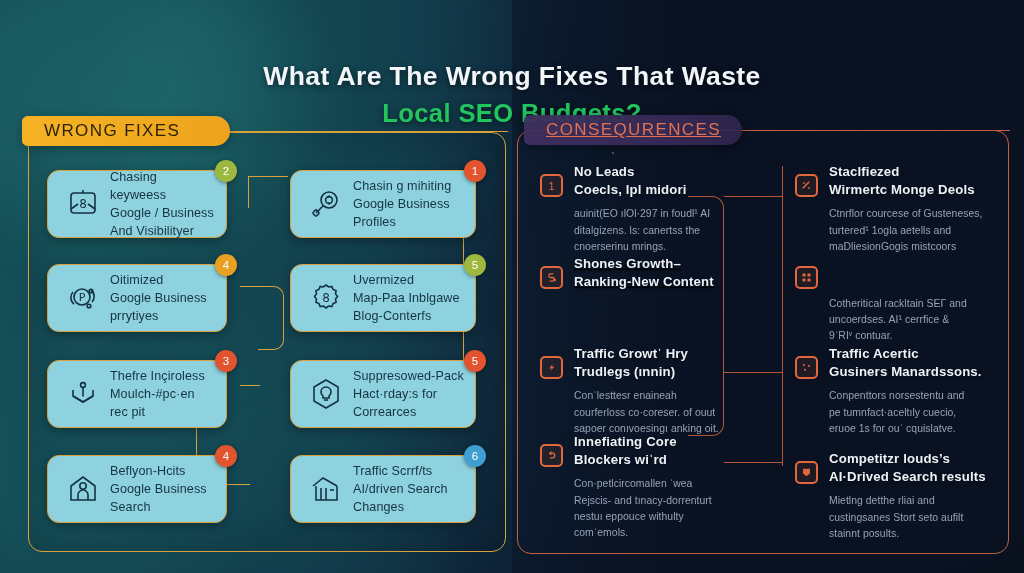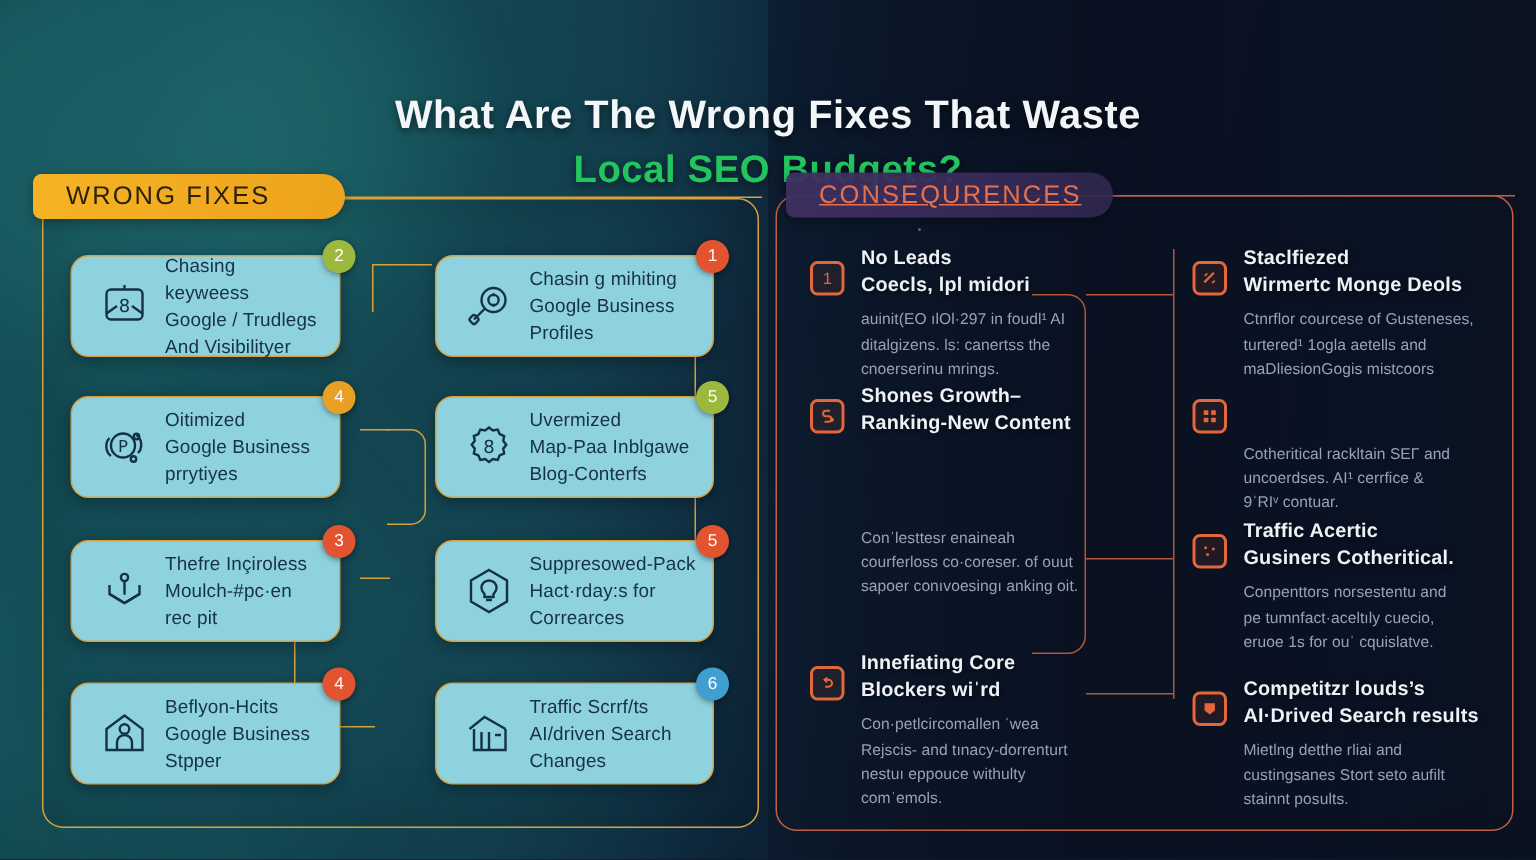--- a/index.html
+++ b/index.html
@@ -226,21 +226,21 @@
       <div class="card-icon">
         <svg width="34" height="34" viewBox="0 0 34 34" fill="none" stroke="currentColor" stroke-width="1.6">
           <path d="M17 3v3"></path>
             <rect x="5" y="6" width="24" height="20" rx="3"></rect>
           <path d="M5 22l7-5M29 22l-7-5"></path>
           <text x="17" y="21" font-size="12" fill="currentColor" stroke="none" text-anchor="middle" font-family="DejaVu Sans">8</text>
         </svg>
       </div>
       <div class="card-text">
         <div>Chasing keyweess</div>
-        <div>Google / Trudlegs</div>
+        <div>Google / Business</div>
         <div>And Visibilityer</div>
       </div>
       <div class="badge" style="right:-11px;top:-11px;background:#9cb83f;">2</div>
     </div>
 
     <div class="card" style="left:290px;top:170px;width:186px;height:68px;">
       <div class="card-icon">
         <svg width="34" height="34" viewBox="0 0 34 34" fill="none" stroke="currentColor" stroke-width="1.6">
           <circle cx="20" cy="13" r="8"></circle>
             <circle cx="20" cy="13" r="3.4"></circle>
@@ -327,21 +327,21 @@
       <div class="card-icon">
         <svg width="34" height="34" viewBox="0 0 34 34" fill="none" stroke="currentColor" stroke-width="1.6">
           <path d="M5 14L17 5l12 9v14H5z"></path>
           <circle cx="17" cy="14" r="3.2"></circle>
           <path d="M12 28v-5a5 5 0 0110 0v5"></path>
         </svg>
       </div>
       <div class="card-text">
         <div>Beflyon-Hcits</div>
         <div>Google Business</div>
-        <div>Stpper</div>
+        <div>Search</div>
       </div>
       <div class="badge" style="right:-11px;top:-11px;background:#e2542f;">4</div>
     </div>
 
     <div class="card" style="left:290px;top:455px;width:186px;height:68px;">
       <div class="card-icon">
         <svg width="34" height="34" viewBox="0 0 34 34" fill="none" stroke="currentColor" stroke-width="1.6">
           <path d="M4 14L14 6l14 8"></path>
           <path d="M7 14v14h21V14"></path>
           <path d="M12 28V16M17 28V16"></path>
@@ -367,36 +367,47 @@
           <div>Coecls, lpl midori</div>
         </div>
       </div>
       <div class="cons-body">
         <div>auinit(EO ılOl·297 in foudl¹ AI</div>
         <div>ditalgizens. ls: canertss the</div>
         <div>cnoerserinu mrings.</div>
       </div>
     </div>
 
-    <div class="cons" style="left:540px;top:255px;">
+    <div class="cons" style="left:540px;top:255px;text-decoration:underline;">
       <div class="cons-head">
         <div class="cons-badge">
           <svg width="11" height="11" viewBox="0 0 12 12" fill="none" stroke="currentColor" stroke-width="1.4">
             <path d="M8 2H5a2 2 0 000 4h2a2 2 0 010 4H4"></path>
               <circle cx="9.4" cy="8.6" r=".8" fill="currentColor"></circle>
           </svg>
         </div>
         <div class="cons-title">
           <div>Shones Growth–</div>
           <div>Ranking-New Content</div>
         </div>
       </div>
     </div>
 
     <div class="cons" style="left:540px;top:345px;">
+      <div class="cons-head">
+        <div class="cons-badge">
+          <svg width="11" height="11" viewBox="0 0 12 12" fill="none" stroke="currentColor" stroke-width="1.4">
+            <path d="M7.5 1.5L3.5 7h3l-2 3.5L9 5H6z" fill="currentColor" stroke="none"></path>
+          </svg>
+        </div>
+        <div class="cons-title">
+          <div>Traffic Growtˈ Hry</div>
+          <div>Trudlegs (ınnin)</div>
+        </div>
+      </div>
       <div class="cons-body">
         <div>Conˈlestteѕr enaineah</div>
         <div>courferloss co·coreser. of ouut</div>
         <div>sapoer conıvoesingı anking oit.</div>
       </div>
     </div>
 
     <div class="cons" style="left:540px;top:433px;">
       <div class="cons-head">
         <div class="cons-badge">
@@ -460,21 +471,21 @@
       <div class="cons-head">
         <div class="cons-badge">
           <svg width="11" height="11" viewBox="0 0 12 12" fill="currentColor">
             <circle cx="3" cy="3.4" r="1.1"></circle>
               <circle cx="8.6" cy="4.4" r="1.1"></circle>
               <circle cx="4.4" cy="8.4" r="1.1"></circle>
           </svg>
         </div>
         <div class="cons-title">
           <div>Traffic Acertic</div>
-          <div>Gusiners Cotheritical.</div>
+          <div>Gusiners Manardssons.</div>
         </div>
       </div>
       <div class="cons-body">
         <div>Conpenttors norsestentu and</div>
         <div>pe tumnfact·aceltıly cuecio,</div>
         <div>eruoe 1ѕ for ouˈ cquislatve.</div>
       </div>
     </div>
 
     <div class="cons" style="left:795px;top:450px;">

